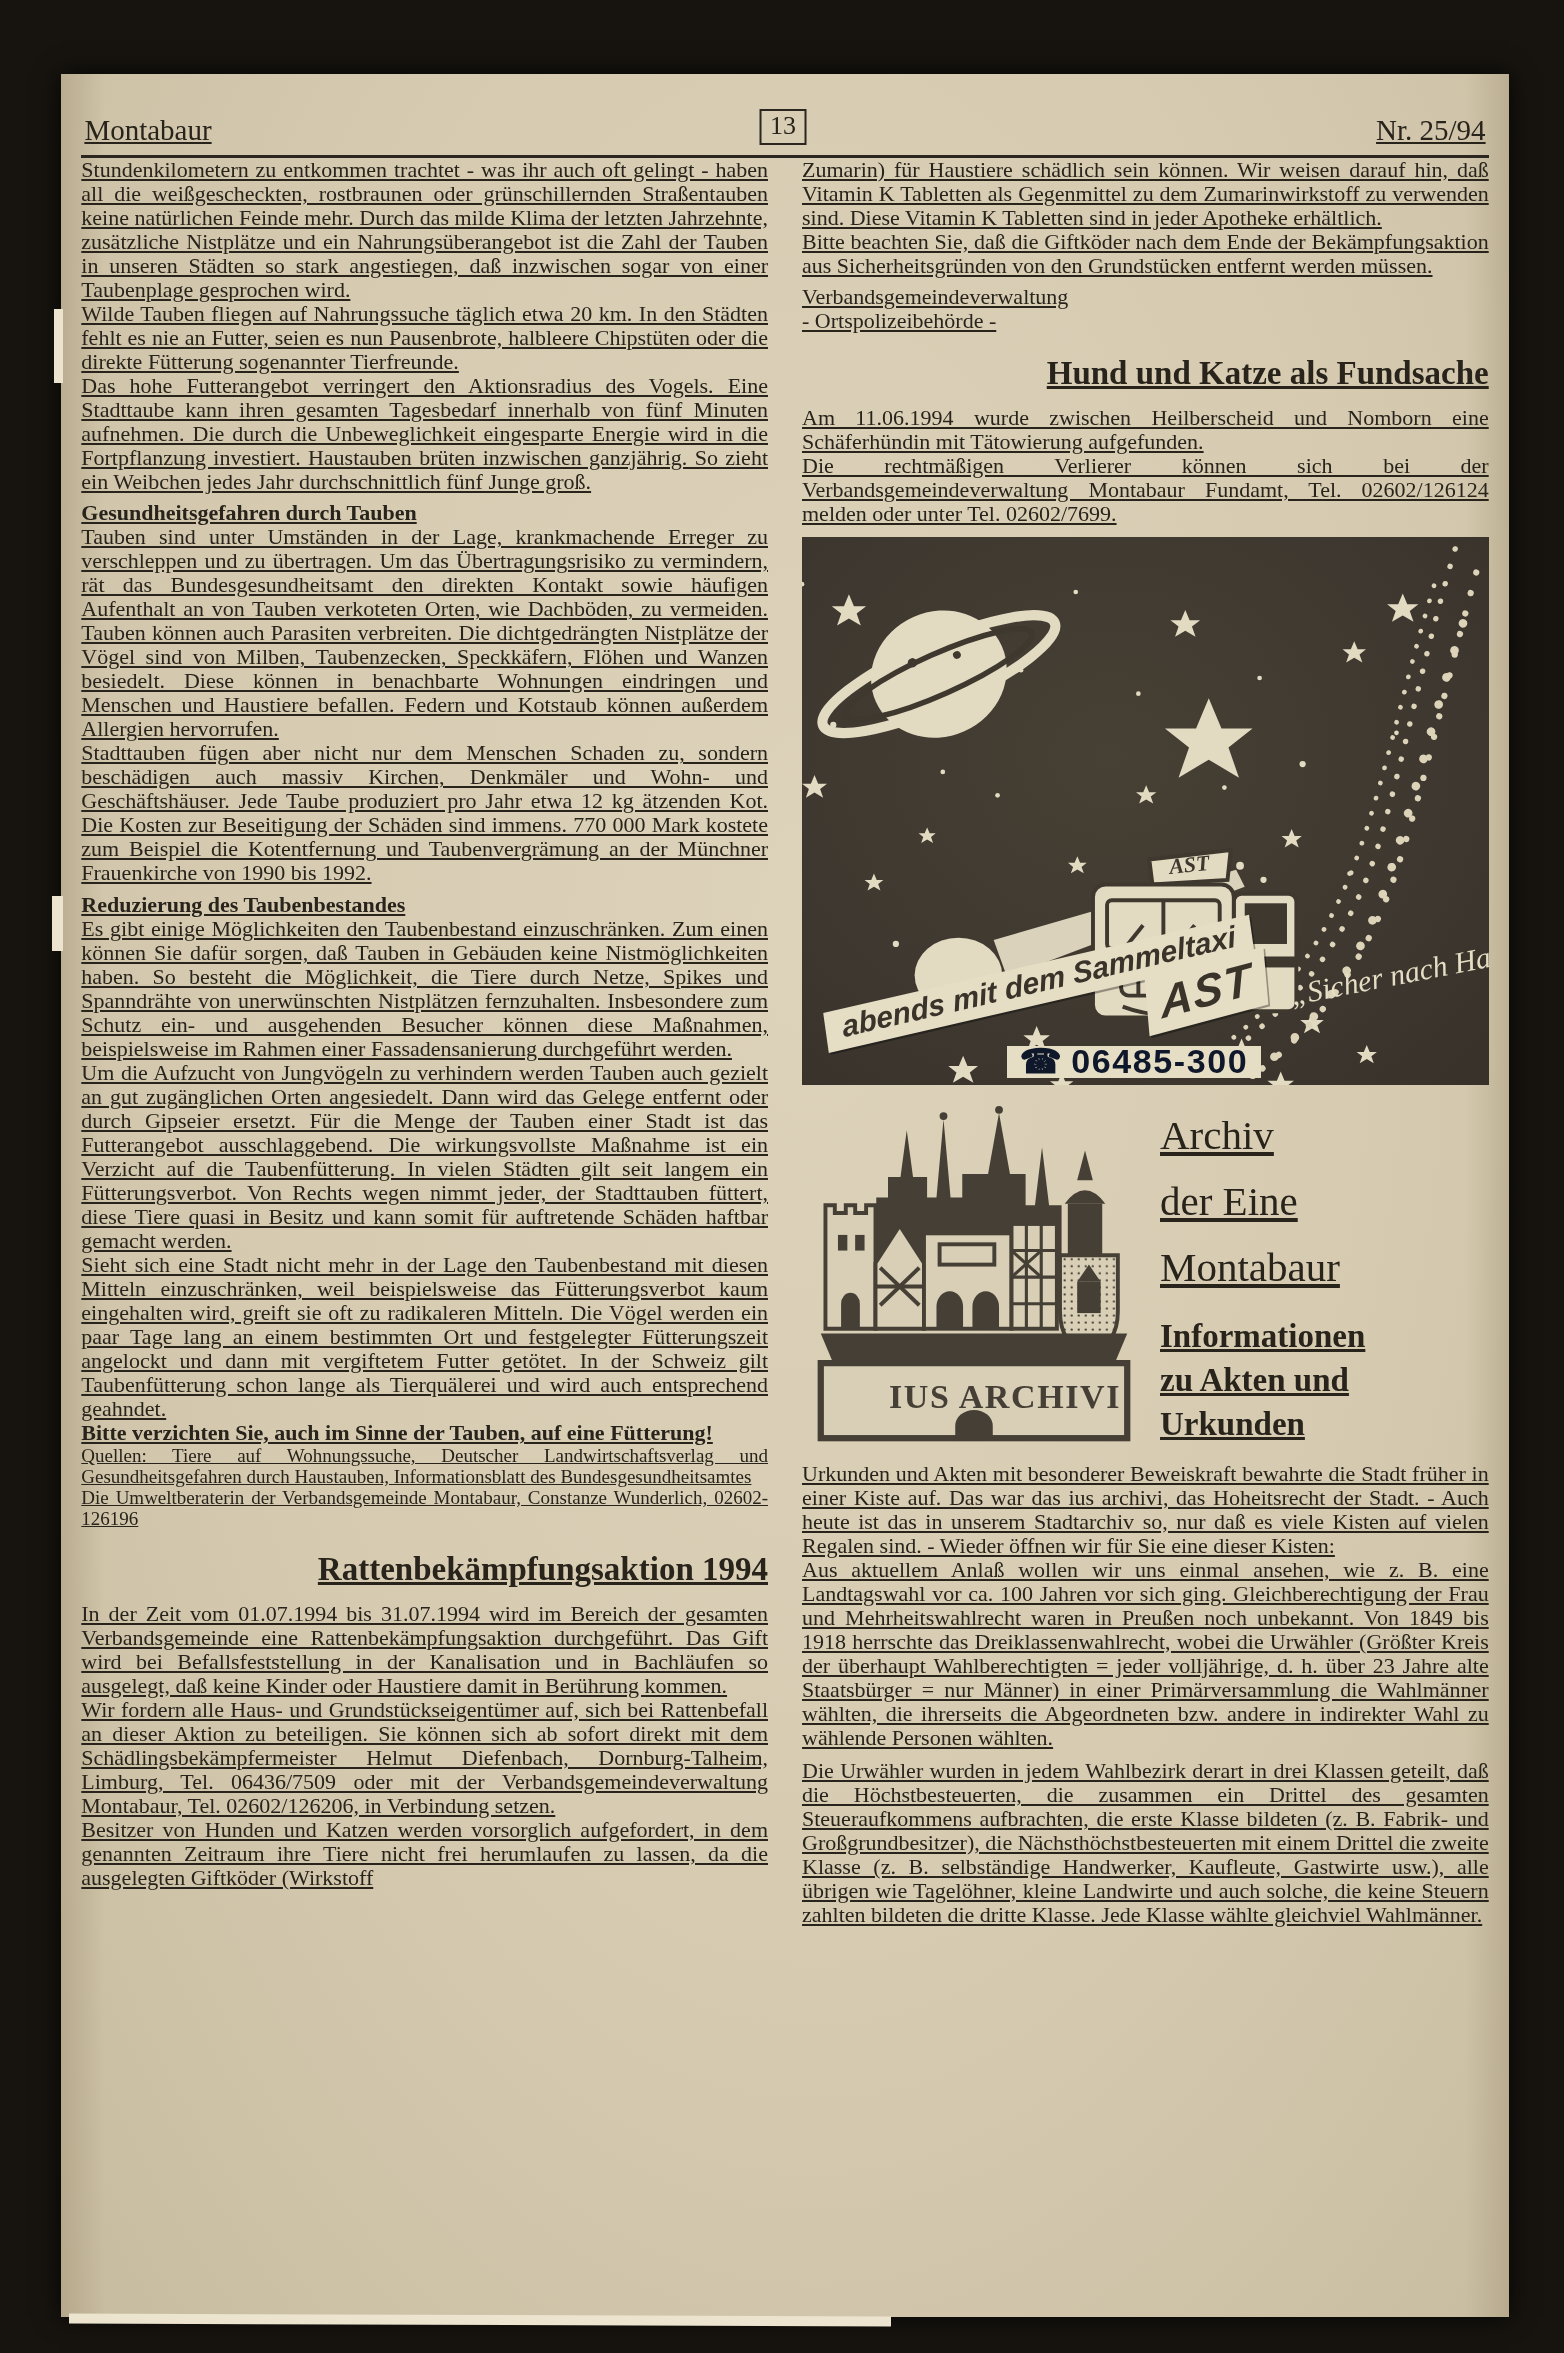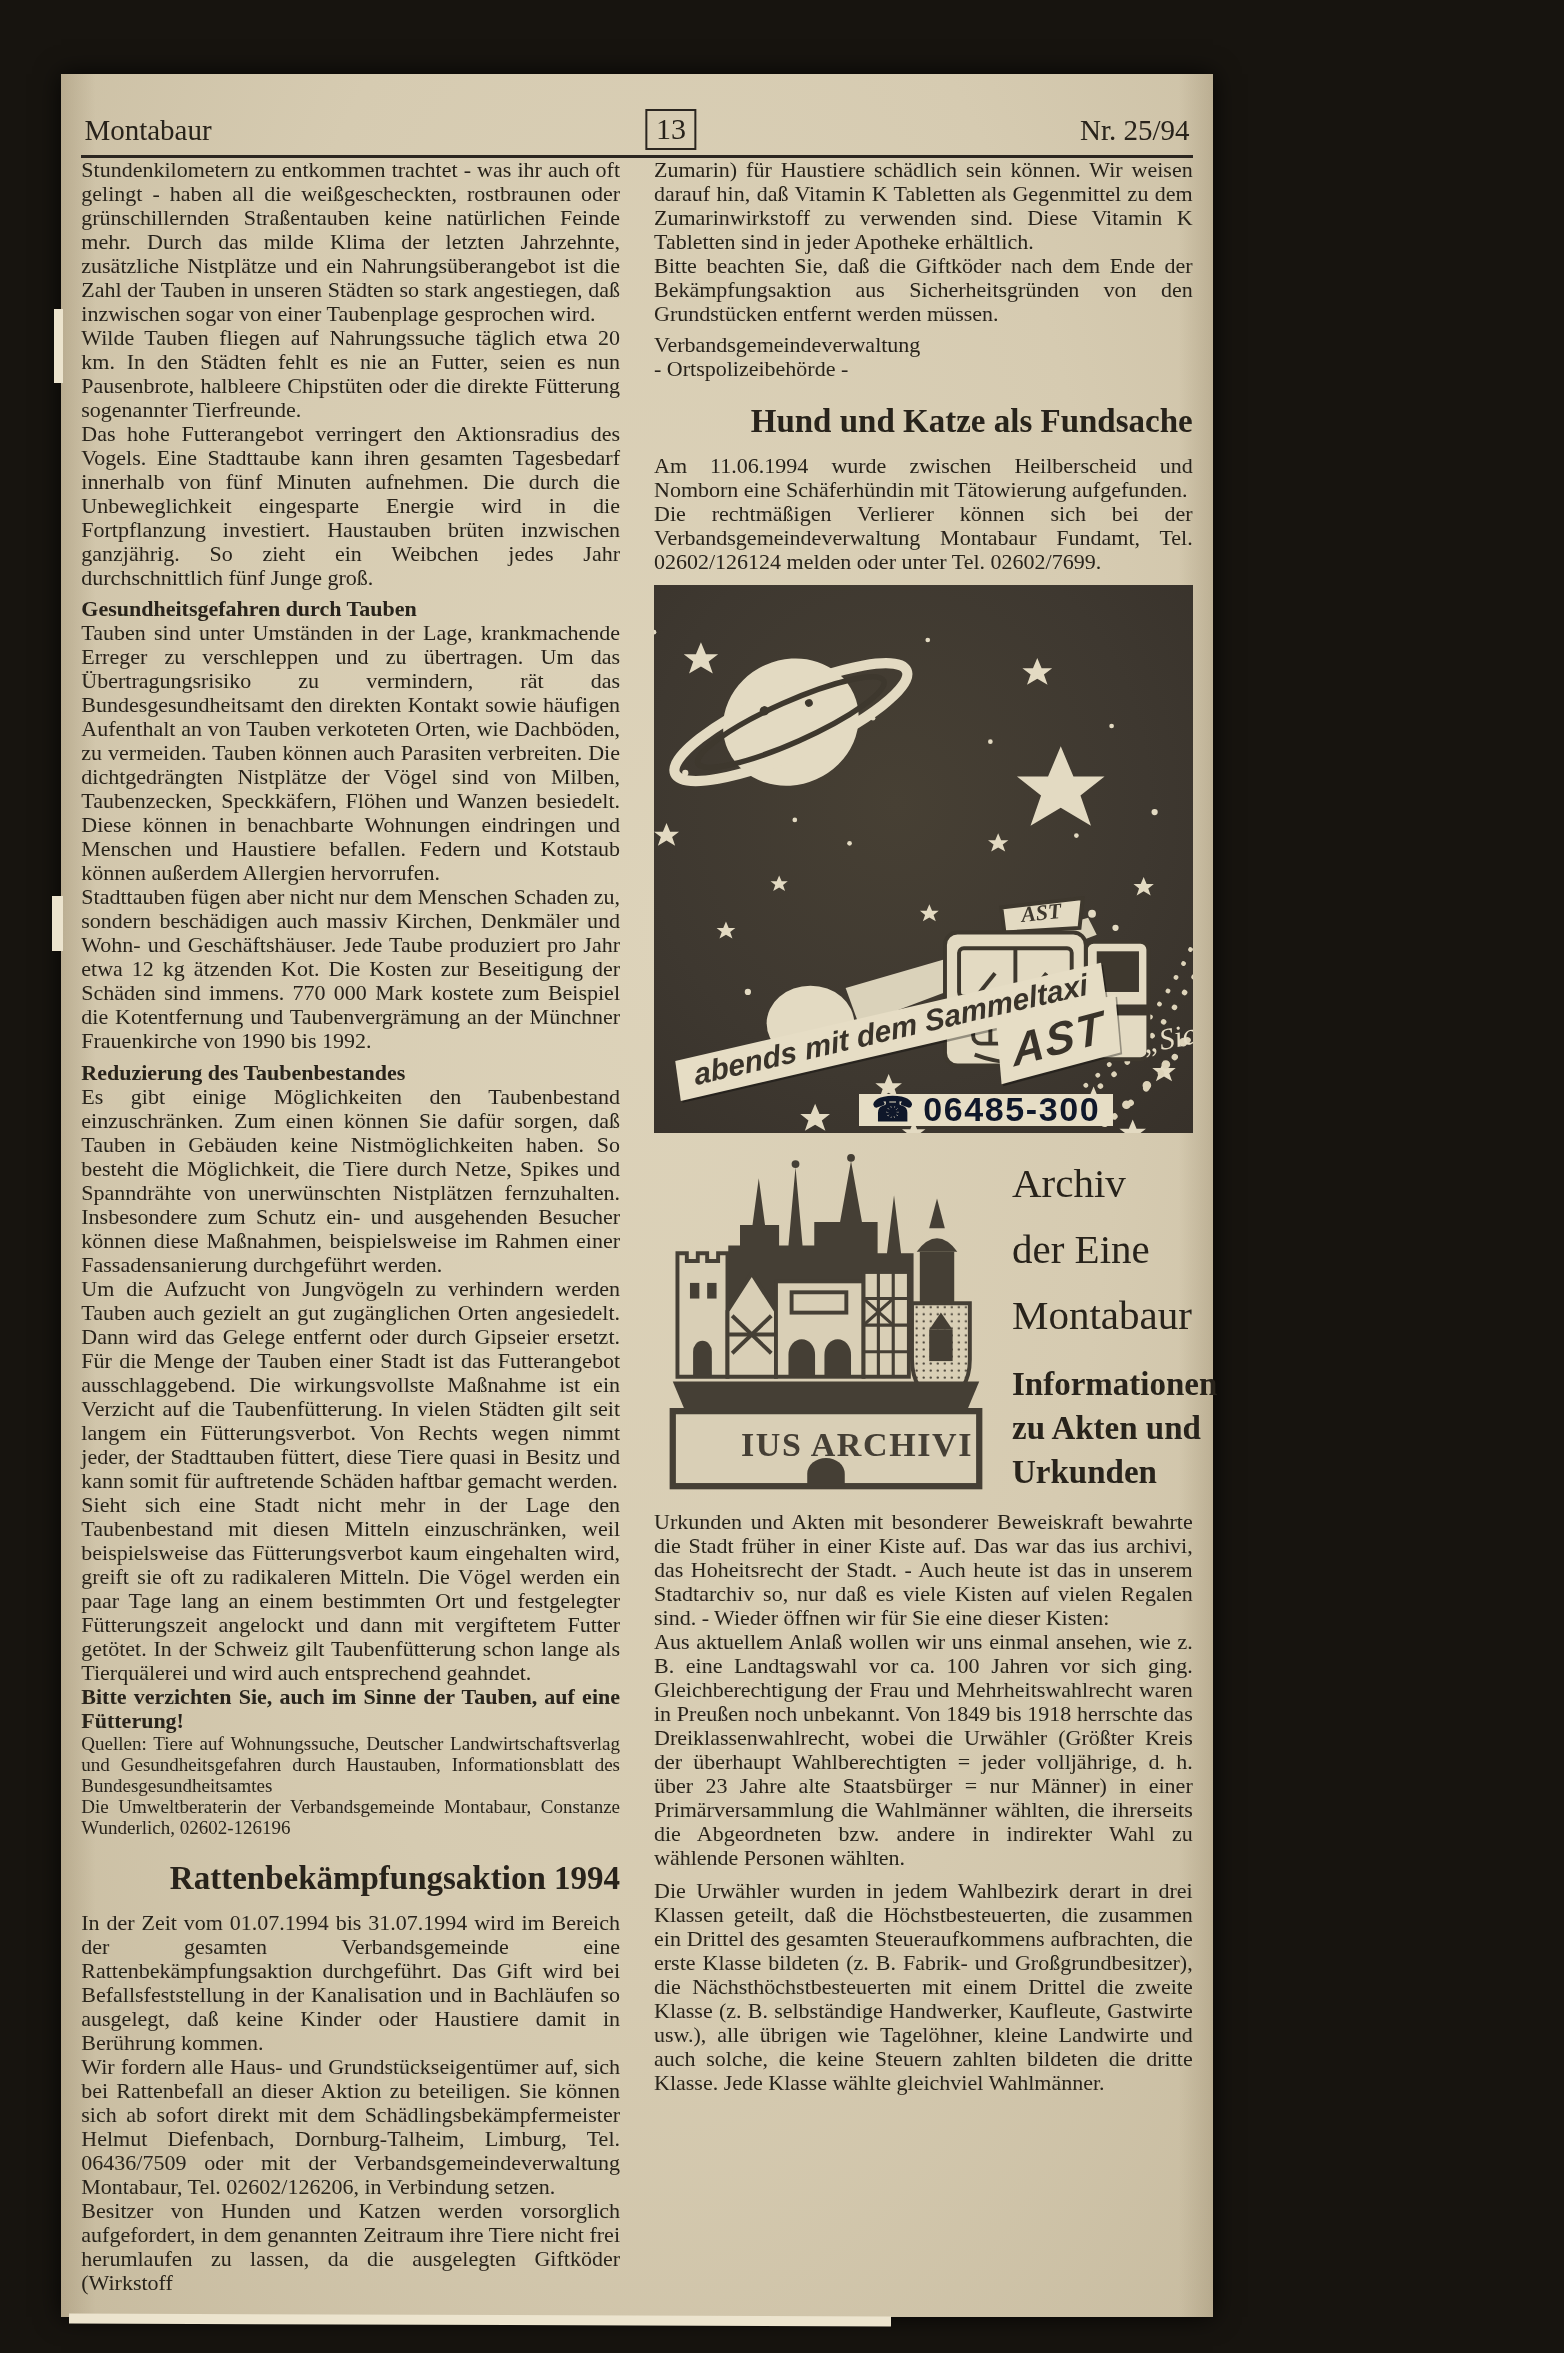--- a/index.html
+++ b/index.html
@@ -2,37 +2,38 @@
 <html lang="de" style="font-size:12.5px"><head>
 <meta charset="utf-8">
 <style>
   html,body{margin:0;padding:0;}
   body{
     width:1565px;height:2354px;position:relative;
     background:#17140f;
     font-family:"Liberation Serif",serif;
   }
   .page{
-    position:absolute;left:61px;top:74px;width:1152px;height:2243px;
+    position:absolute;left:61px;top:74px;width:1448px;height:2243px;
     background:
       linear-gradient(to right, rgba(160,145,115,.45) 0,rgba(160,145,115,0) 3%),
       linear-gradient(to left, rgba(150,135,105,.35) 0,rgba(150,135,105,0) 3%),
       radial-gradient(ellipse at 52% 38%, #ddd3ba 0%, #d6cbb1 55%, #c7bb9f 100%);
     color:#28231b;
     box-shadow:0 0 23.5px rgba(0,0,0,.8);
+    text-decoration:underline;
   }
   .page-edge{position:absolute;background:#ece4ce;}
   .edge-bottom{left:7.8px;bottom:-8.6px;width:822px;height:10.2px;transform:rotate(.2deg);}
   .edge-left-1{left:-7px;top:235px;width:8.6px;height:74px;}
   .edge-left-2{left:-8.6px;top:822px;width:10.2px;height:55px;}
   .inner{padding:41px 20.3px 0 20.3px;}
   .masthead{position:relative;display:flex;justify-content:space-between;align-items:flex-end;
     font-size:29px;line-height:1.1;padding:0 3.1px;}
   .pagenum-box{position:absolute;left:50%;top:-6.3px;transform:translateX(-54%);
-    border:2.3px solid #2b2620;padding:0.8px 8.6px 3.1px;font-size:30px;background:transparent;margin-left:36px;}
+    border:2.3px solid #2b2620;padding:0.8px 8.6px 3.1px;font-size:26px;background:transparent;}
   .rule{border-bottom:3.1px solid #2b2620;margin-top:7.8px;}
   .columns{display:flex;gap:34px;}
   .col{width:calc(50% - 17px);font-size:22px;line-height:24px;}
   .p{margin:0;text-align:justify;hyphens:auto;}
   .gap-top{margin-top:9.4px;}
   .subhead{margin:7.8px 0 0;font-weight:bold;}
   .bold{font-weight:bold;}
   .headline{font-weight:bold;font-size:33px;line-height:1.15;text-align:right;margin:22px 0 12.5px;}
   .small{font-size:19px;line-height:21px;}
   .sig{margin-top:7.8px;}

